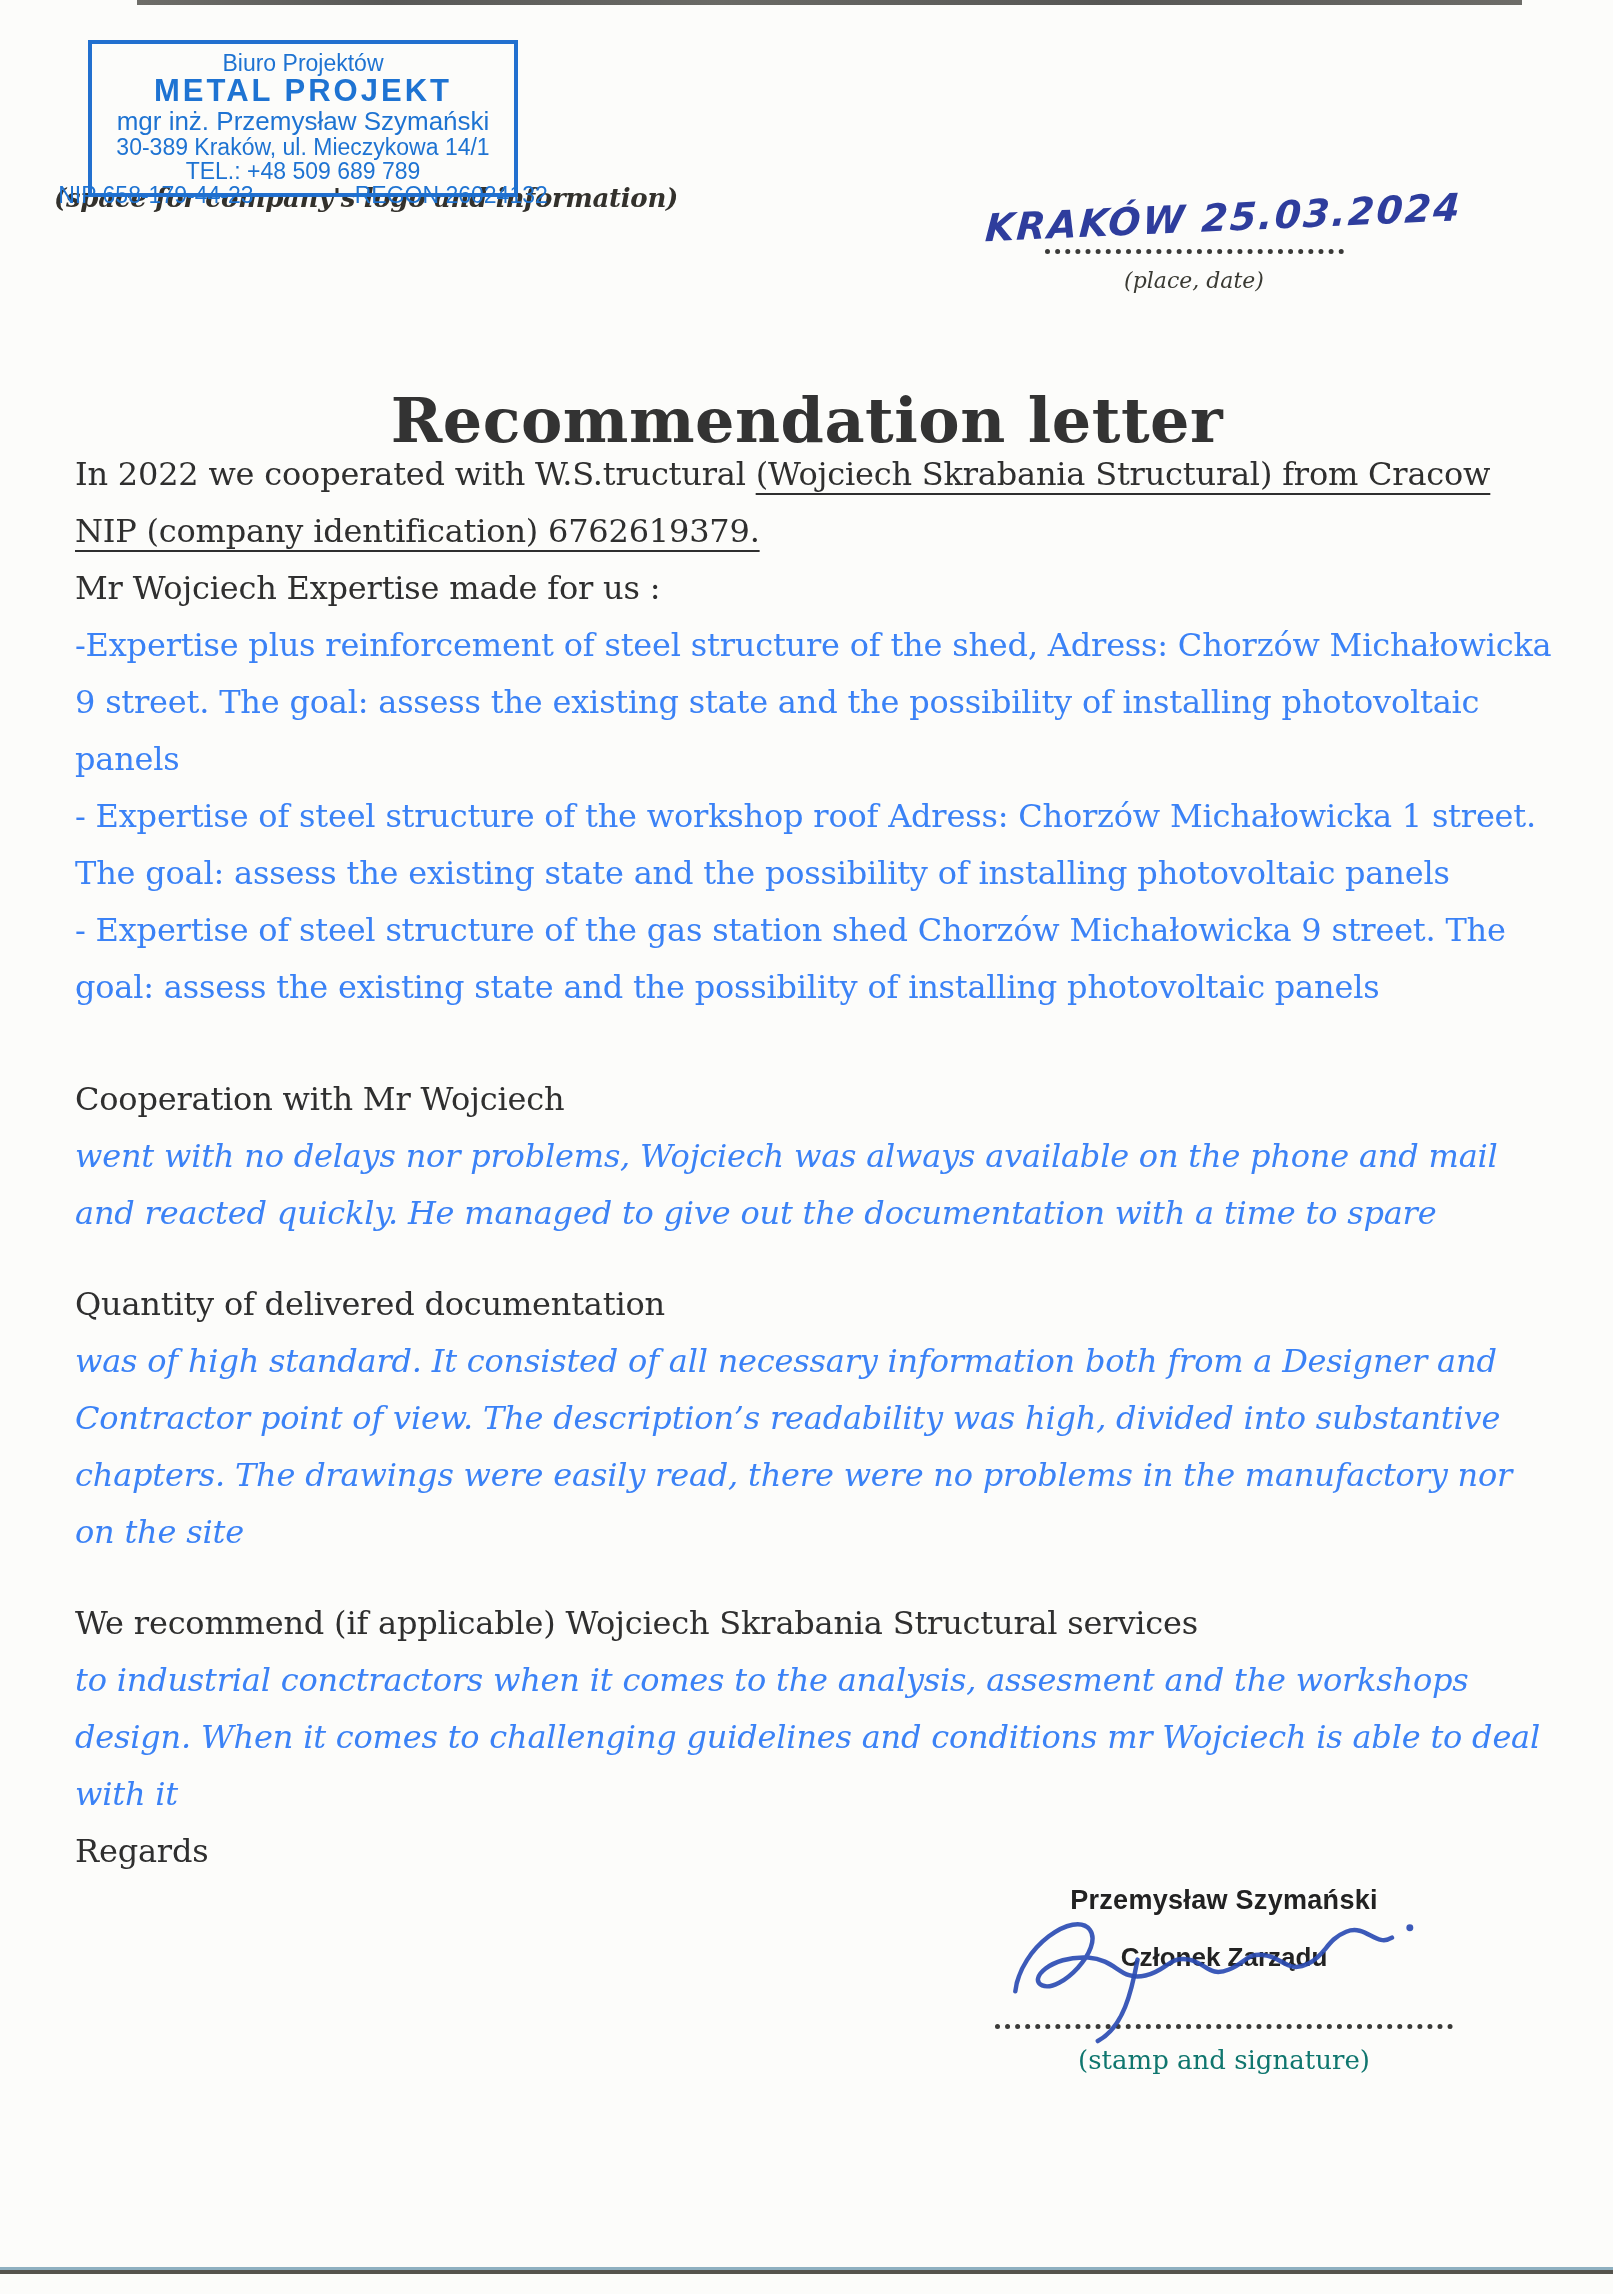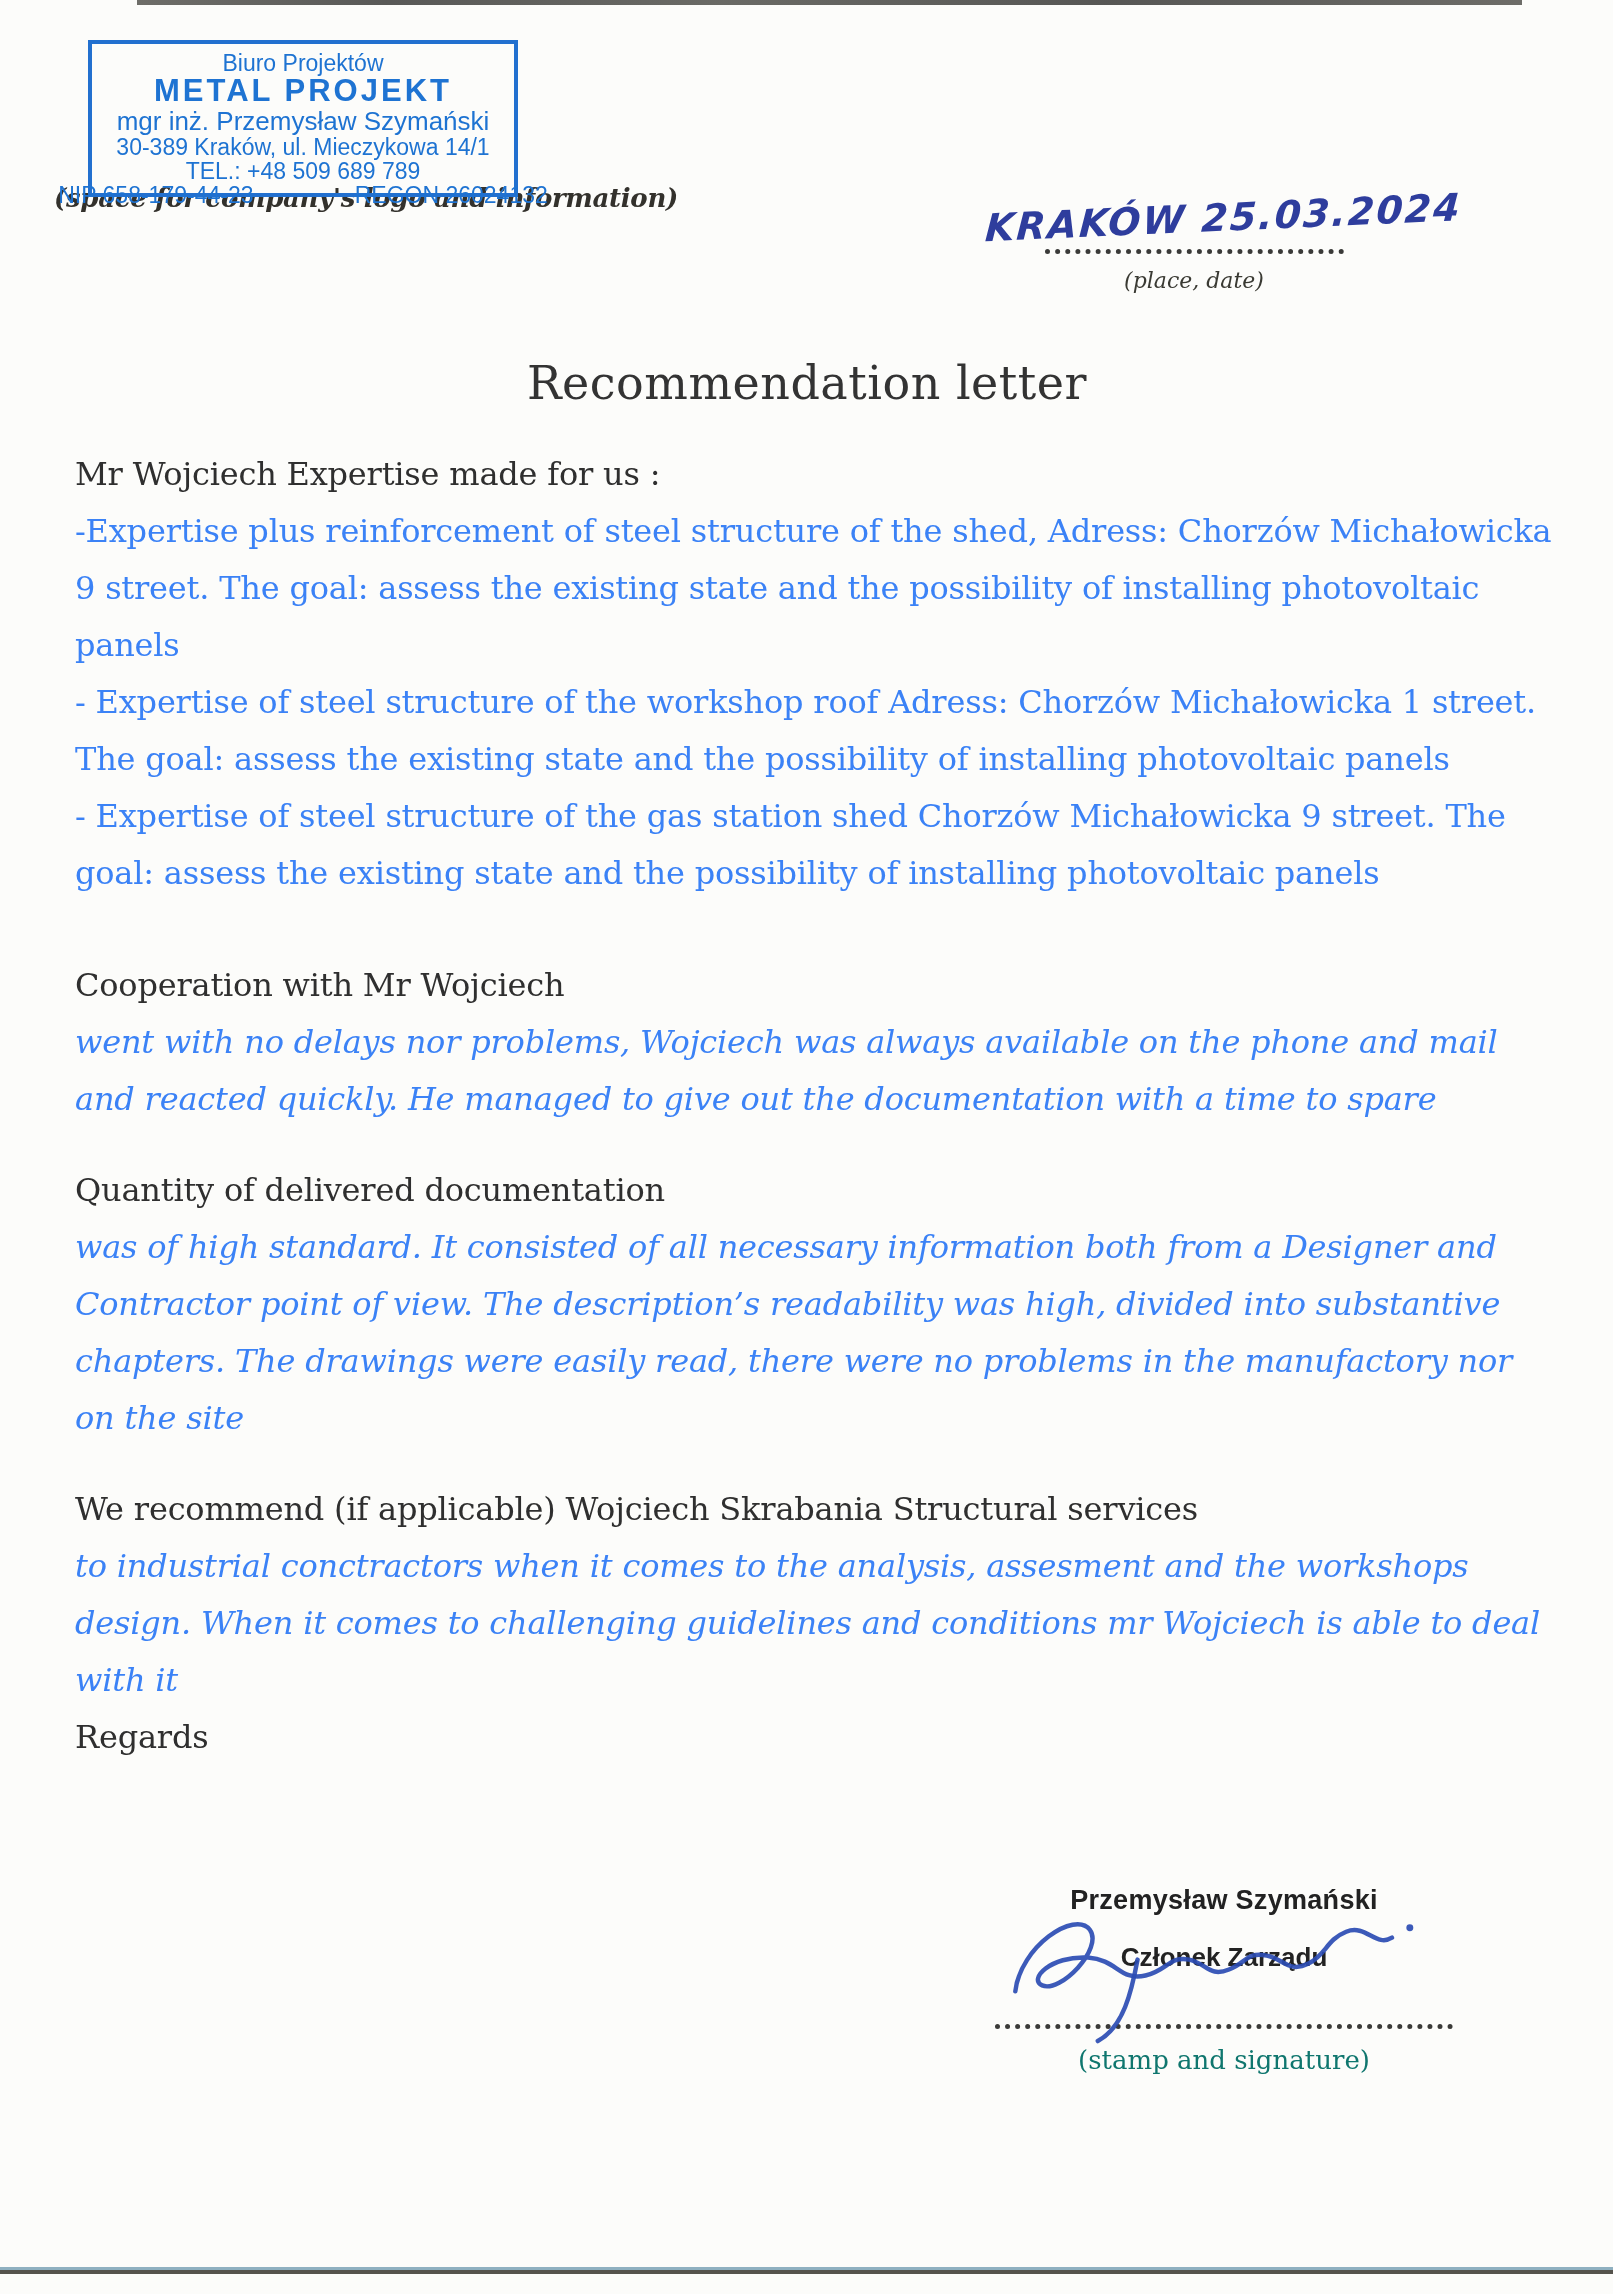--- a/index.html
+++ b/index.html
@@ -58,23 +58,23 @@
     color: #2e3d9d;
     transform: rotate(-2.5deg) skewX(-6deg);
     letter-spacing: 2px; white-space: nowrap;
   }
   .dotline { border-bottom: 5px dotted #3a3a38; height: 4px; }
   .date-line { width: 299px; margin: 4px auto 0 auto; }
   .date-caption { margin-top: 14px; font-style: italic; font-size: 22px; color: #3a3a33; }
 
   
   .title {
-    position: absolute; top: 356px; left: 0; width: 100%;
+    position: absolute; top: 384px; left: 0; width: 100%;
     margin: 0; text-align: center;
-    font-size: 46px; font-weight: 400; color: #333; letter-spacing: 0.5px;
+    font-size: 62px; font-weight: 700; color: #333; letter-spacing: 0.5px;
   }
 
   
   .body {
     position: absolute; left: 75px; top: 446px; width: 1477px;
     font-size: 32px; line-height: 57px; color: #2f2f2f; letter-spacing: -0.2px;
   }
   .body p { margin: 0; }
   .u-black { text-decoration: underline; text-underline-offset: 8px; text-decoration-thickness: 2px; }
   .blue-item, .blue-italic {
@@ -122,20 +122,21 @@
 
   <div class="date-block">
     <div class="handwriting">KRAKÓW  25.03.2024</div>
     <div class="dotline date-line"></div>
     <div class="date-caption">(place, date)</div>
   </div>
 
   <h1 class="title">Recommendation letter</h1>
 
   <div class="body">
+    <p class="para"><span>In  2022  we cooperated with W.S.tructural </span><span class="u-black">(Wojciech Skrabania Structural) from Cracow NIP (company identification) 6762619379.</span></p>
     <p class="para">Mr Wojciech Expertise made for us :</p>
 
     <div>
       <p class="blue-item">-Expertise plus reinforcement of steel structure of the shed, Adress: Chorzów Michałowicka 9 street. The goal: assess the existing state and the possibility of installing photovoltaic panels</p>
       <p class="blue-item">- Expertise of steel structure of the workshop roof Adress: Chorzów Michałowicka 1 street. The goal: assess the existing state and the possibility of installing photovoltaic panels</p>
       <p class="blue-item">- Expertise of steel structure of the gas station shed Chorzów Michałowicka 9 street. The goal: assess the existing state and the possibility of installing photovoltaic panels</p>
     </div>
 
     <div class="section first-gap">
       <p>Cooperation with Mr Wojciech</p>

